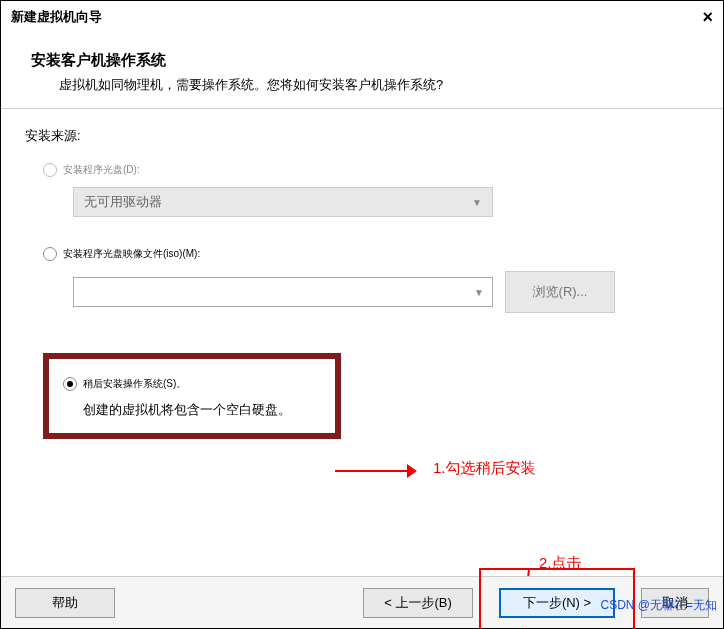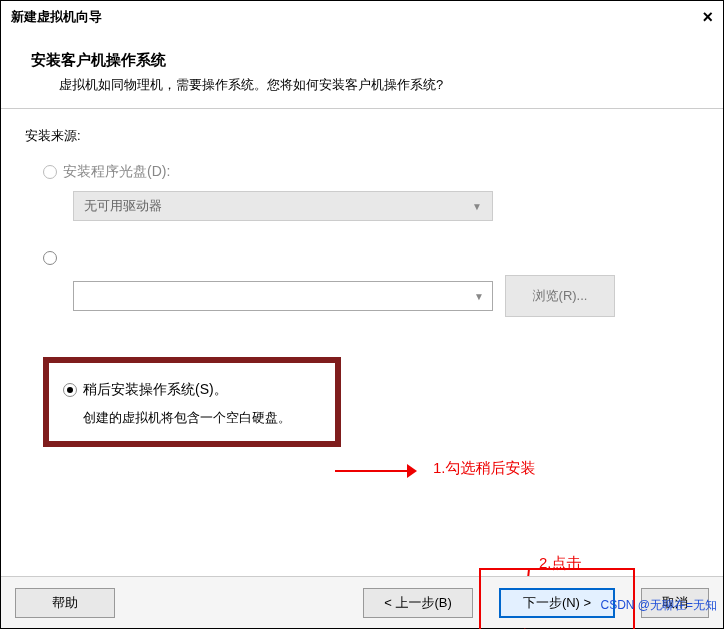--- a/index.html
+++ b/index.html
@@ -7,21 +7,21 @@
 .window { width: 724px; height: 629px; border: 1px solid #000; position: relative; background: #fff; }
 .titlebar { height: 32px; display: flex; align-items: center; padding: 0 10px; font-weight: bold; }
 .titlebar-title { font-size: 13px; }
 .close-x { position: absolute; right: 10px; top: 6px; font-size: 18px; cursor: pointer; font-family: Arial; }
 .header { padding: 18px 30px 14px 30px; }
 .header-title { font-weight: bold; font-size: 15px; margin-bottom: 6px; }
 .header-sub { font-size: 13px; padding-left: 28px; }
 .divider { height: 1px; background: #ccc; margin: 0; }
 .content { padding: 18px 24px 0 24px; position: relative; }
 .section-label { font-size: 13px; margin-bottom: 18px; }
-.radio-row { display: flex; align-items: center; margin: 4px 0 10px 18px; font-size: 14px; }
+.radio-row { display: flex; align-items: center; margin: 4px 0 10px 18px; font-size: 10px; }
 .radio-circle { width: 14px; height: 14px; border: 1px solid #888; border-radius: 50%; margin-right: 6px; display: inline-flex; align-items: center; justify-content: center; flex-shrink: 0; }
 .radio-circle.selected::after { content: ""; width: 6px; height: 6px; background: #000; border-radius: 50%; }
 .radio-circle.disabled { border-color: #bbb; }
 .disabled-text { color: #888; }
 .dropdown { margin: 8px 0 30px 48px; width: 420px; height: 30px; background: #e8e8e8; border: 1px solid #ccc; display: flex; align-items: center; justify-content: space-between; padding: 0 10px; color: #666; }
 .chevron { color: #888; font-size: 10px; }
 .iso-row { display: flex; align-items: center; gap: 12px; margin: 10px 0 0 48px; }
 .iso-input { flex: 1; max-width: 420px; height: 30px; border: 1px solid #aaa; display: flex; align-items: center; justify-content: flex-end; padding: 0 8px; background: #fff; }
 .browse-btn { width: 110px; height: 42px; background: #e8e8e8; border: 1px solid #ccc; color: #777; display: flex; align-items: center; justify-content: center; cursor: default; }
 .later-box { border: 6px solid #7f1d1d; margin: 40px 0 0 18px; padding: 14px 14px 14px 14px; width: 298px; }
@@ -67,20 +67,21 @@
       <span class="radio-circle disabled"></span>
       <span class="disabled-text">安装程序光盘(D):</span>
     </div>
     <div class="dropdown">
       <span>无可用驱动器</span>
       <span class="chevron">▼</span>
     </div>
 
     <div class="radio-row">
       <span class="radio-circle"></span>
+      <span>安装程序光盘映像文件(iso)(M):</span>
     </div>
     <div class="iso-row">
       <div class="iso-input">
         <span class="chevron">▼</span>
       </div>
       <div class="browse-btn">
         <span>浏览(R)...</span>
       </div>
     </div>
 

